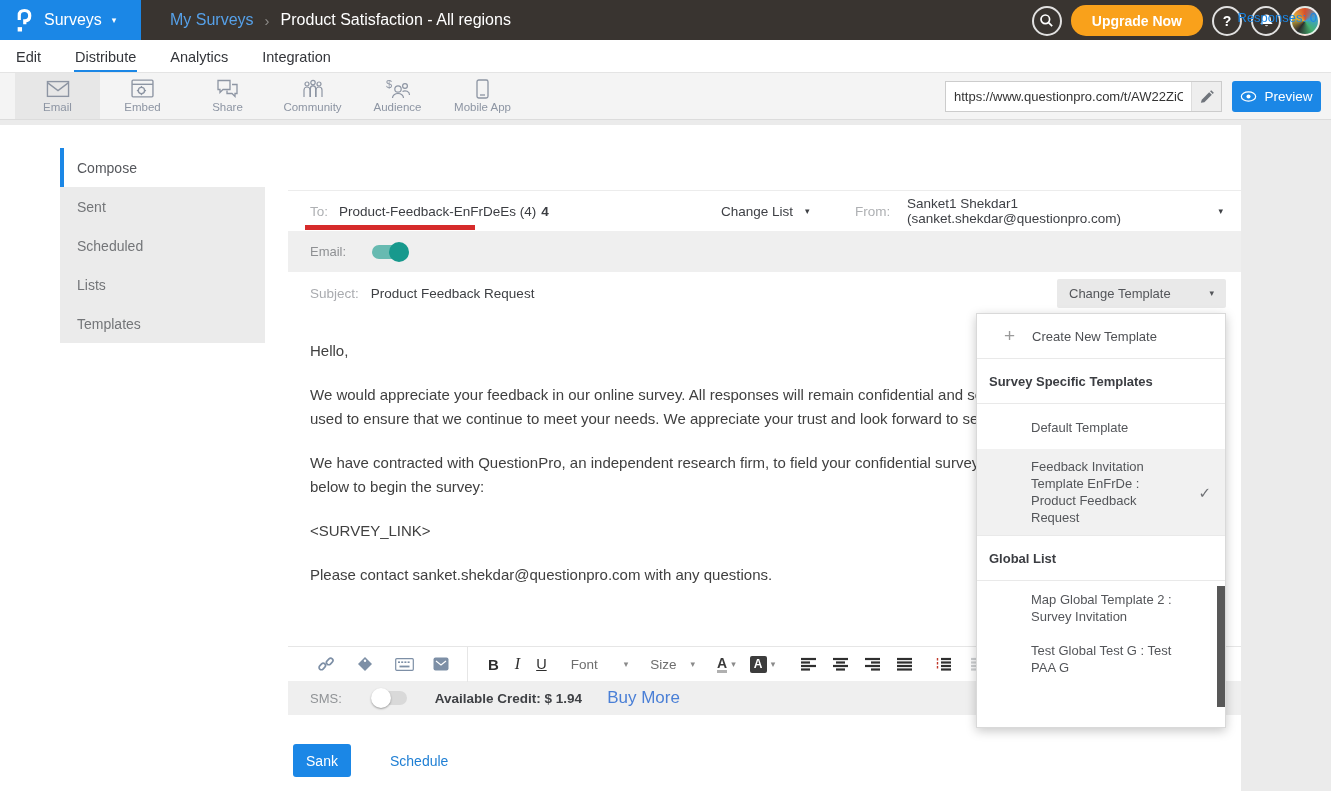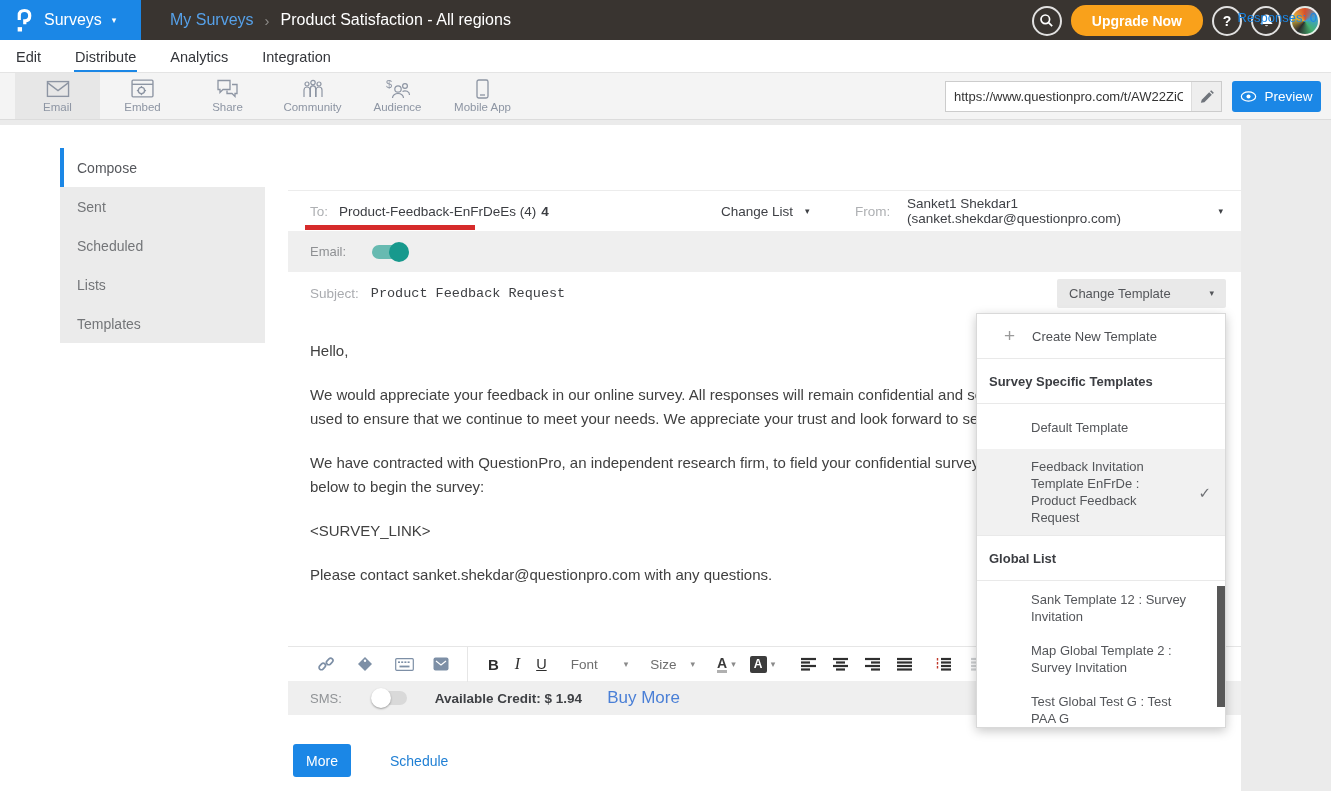--- a/index.html
+++ b/index.html
@@ -57,21 +57,21 @@
   .email-label { color:#8e9093; margin-left:22px; }
   .toggle { position:relative; width:34px; height:14px; border-radius:7px; cursor:pointer; }
   .toggle .knob { position:absolute; top:-3px; width:20px; height:20px; border-radius:50%; }
   .toggle-on { margin-left:26px; background:#67bab1; }
   .toggle-on .knob { right:-3px; background:#17998d; }
   .toggle-off { margin-left:31px; background:#d9d9d9; }
   .toggle-off .knob { left:-2px; background:#fff; box-shadow:0 1px 2px rgba(0,0,0,.35); }
 
   .subject-row { position:relative; height:43px; background:#fff; display:flex; align-items:center; font-size:13.5px; }
   .subject-label { color:#a9abaf; margin-left:22px; }
-  .subject-value { color:#3e4044; margin-left:12px;font-family:Liberation Mono, monospace; }
+  .subject-value { color:#3e4044; margin-left:12px; }
   .change-template-btn { position:absolute; right:15px; top:7px; width:169px; height:29px; background:#e9e9e9; border:none; border-radius:2px; font-size:13px; color:#54565a; display:flex; align-items:center; justify-content:space-between; padding:0 12px; cursor:pointer; font-family:inherit; }
 
   .body-area { min-height:331px; padding:24px 22px 8px; font-size:15px; line-height:24px; color:#404040; cursor:text; }
   .body-area p { margin:0 0 20px; }
 
   .editor-toolbar { height:35px; border-top:1px solid #e6e6e6; display:flex; align-items:center; background:#fff; }
   .etb-icon { display:flex; align-items:center; justify-content:center; width:24px; cursor:pointer; }
   .etb-sep { width:1px; height:35px; background:#e6e6e6; margin:0 12px 0 14px; }
   .etb-b { font-weight:800; font-size:15px; color:#2e2e2e; cursor:pointer; padding:0 8px; }
   .etb-i { font-style:italic; font-family:"Liberation Serif","DejaVu Serif",serif; font-size:16px; color:#2e2e2e; cursor:pointer; padding:0 8px; }
@@ -441,40 +441,39 @@
       <div class="sms-row">
         <span class="sms-label">SMS:</span>
         <div class="toggle toggle-off">
             <div class="knob"></div>
           </div>
         <span class="credit">Available Credit: $ 1.94</span>
         <span class="buy-more">Buy More</span>
       </div>
 
       <div class="send-row">
-        <button class="send-btn">More</button>
+        <button class="send-btn">Sank</button>
         <span class="schedule-link">Schedule</span>
       </div>
 
     </div>
   </div>
 
   <div class="template-dropdown">
     <div class="dd-create">
       <span class="dd-plus">+</span>
       <span class="dd-create-label">Create New Template</span>
     </div>
     <div class="dd-header">Survey Specific Templates</div>
     <div class="dd-item">Default Template</div>
     <div class="dd-item selected">
       <span>Feedback Invitation Template EnFrDe  : Product Feedback Request</span>
       <span class="dd-check">✓</span>
     </div>
     <div class="dd-header" style="border-top:1px solid #e9e9e9">Global List</div>
     <div class="dd-scroll">
-      <div class="dd-item">Sank Template 12  : Survey Invitation</div>
       <div class="dd-item">Map Global Template 2  : Survey Invitation</div>
       <div class="dd-item">Test Global Test G  : Test PAA G</div>
       <div class="dd-scrollbar"></div>
     </div>
   </div>
 
 </div>
 
 </body></html>

